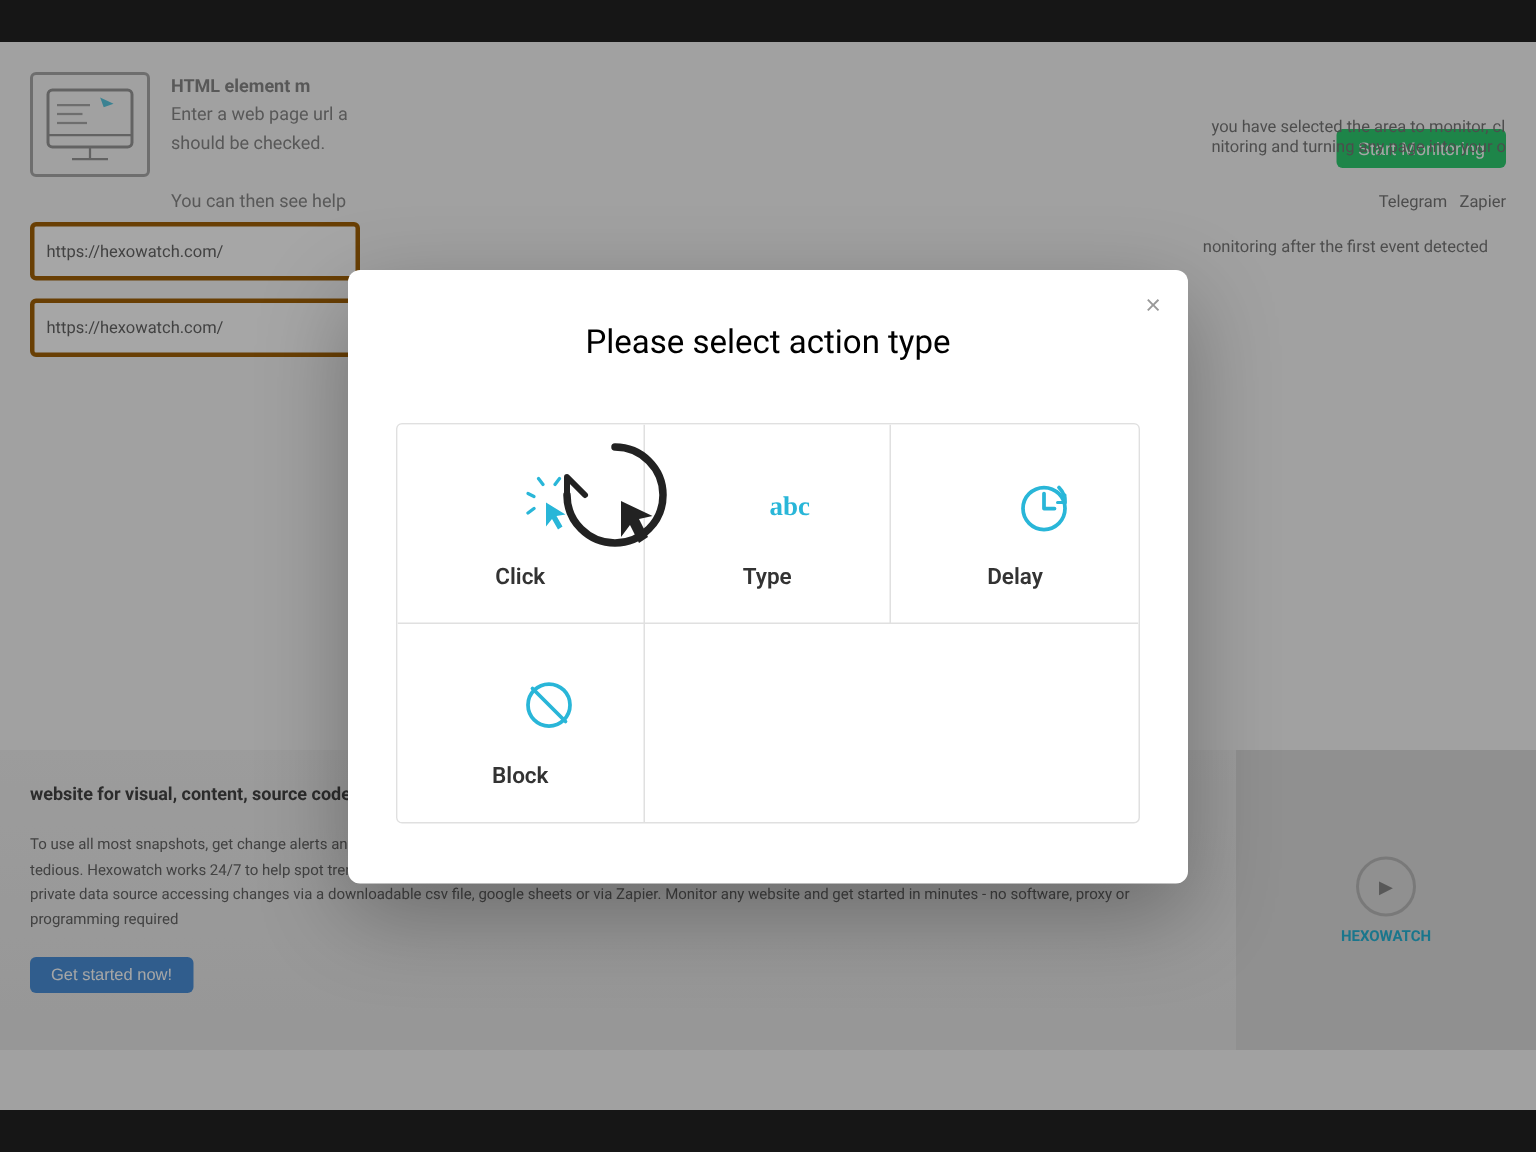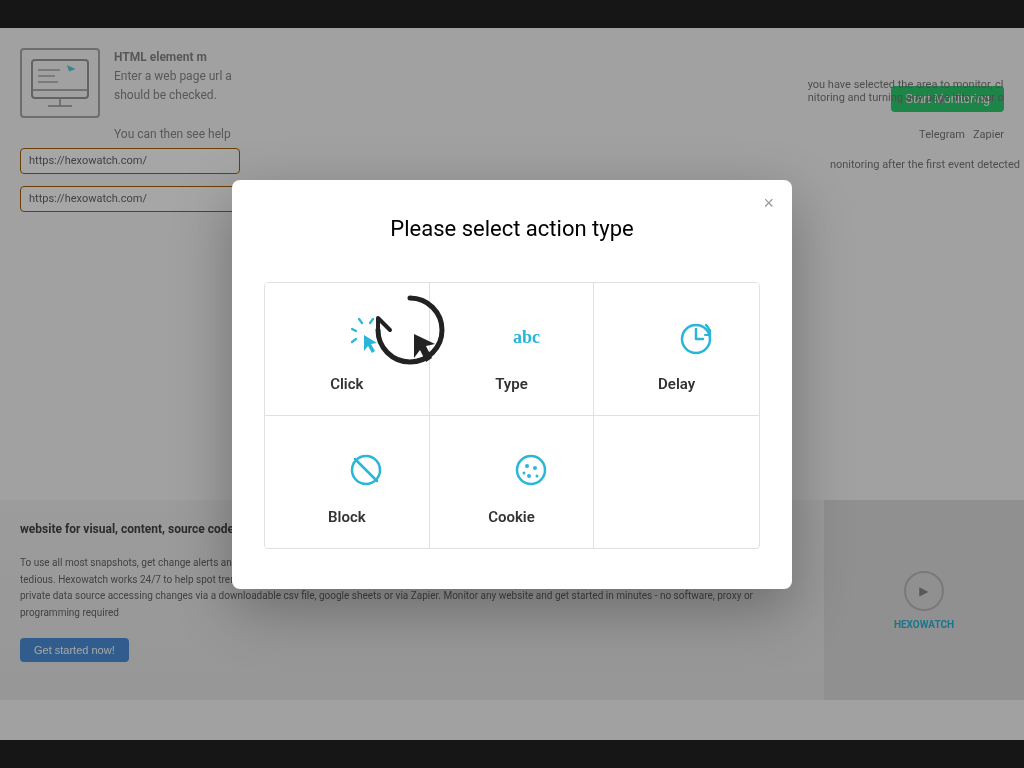--- a/index.html
+++ b/index.html
@@ -156,23 +156,23 @@
     }
 
     .bg-text-block {
       font-size: 12px;
       color: #888;
       line-height: 1.6;
     }
 
     .bg-url-bar {
       background: #fff;
-      border: 1px solid #a16207;
+      border: 3px solid #a16207;
       border-radius: 4px;
-      height: 26px;
+      height: 39px;
       width: 220px;
       margin-bottom: 6px;
       font-size: 11px;
       color: #666;
       padding: 0 8px;
       display: flex;
       align-items: center;
     }
 
     .bg-green-btn {
@@ -271,21 +271,21 @@
 
   <div style="position:absolute; top:50px; right:20px; font-size:11px; color:#777; max-width:220px;">
     <div>you have selected the area to monitor, cl</div>
     <div>nitoring and turning any page into your o</div>
   </div>
 
   <div style="position:absolute; top:100px; right:20px; font-size:11px; color:#777;">
     <span>Telegram</span> &nbsp; <span>Zapier</span>
   </div>
 
-  <div style="position:absolute; top:130px; right:4px; font-size:11px; color:#777;">nonitoring after the first event detected</div>
+  <div style="position:absolute; top:130px; right:32px; font-size:11px; color:#777;">nonitoring after the first event detected</div>
 
   <div class="bg-bottom-content">
     <div class="bg-text-left">
       <strong style="font-size:12px; color:#444;">website for visual, content, source code, technology, availability or price changes.</strong>
       <br><br>
       <span style="font-size:10px; color:#666;">To use all most snapshots, get change alerts and extract data from any website in minutes.
 
 Manually checking multiple websites every day is time consuming, repetitive and tedious.
 
 Hexowatch works 24/7 to help spot trends spy on your competitors quickly check your website, keep an archive of every change and turn any website into your own private data source accessing changes via a downloadable csv file, google sheets or via Zapier.
@@ -356,33 +356,20 @@
         <div class="action-icon">
           <svg class="icon-svg" viewBox="0 0 48 48" fill="none" xmlns="http://www.w3.org/2000/svg">
             <circle cx="24" cy="24" r="14" stroke="#29b6d8" stroke-width="2.5"></circle>
             <line x1="13" y1="13" x2="35" y2="35" stroke="#29b6d8" stroke-width="2.5" stroke-linecap="round"></line>
           </svg>
         </div>
         <span class="action-label">Block</span>
       </div>
 
 
-      <div class="action-tile">
-        <div class="action-icon">
-          <svg class="icon-svg" viewBox="0 0 48 48" fill="none" xmlns="http://www.w3.org/2000/svg">
-            <circle cx="24" cy="24" r="14" stroke="#29b6d8" stroke-width="2.5" fill="none"></circle>
-            <circle cx="20" cy="20" r="2" fill="#29b6d8"></circle>
-            <circle cx="28" cy="22" r="2" fill="#29b6d8"></circle>
-            <circle cx="22" cy="30" r="2" fill="#29b6d8"></circle>
-            <circle cx="30" cy="30" r="1.5" fill="#29b6d8"></circle>
-            <circle cx="17" cy="27" r="1.5" fill="#29b6d8"></circle>
-          </svg>
-        </div>
-        <span class="action-label">Cookie</span>
-      </div>
 
     </div>
   </div>
 </div>
 
 <div class="cursor-overlay">
   <svg width="80" height="80" viewBox="0 0 80 80">
 
     <path d="M40 8 A32 32 0 1 1 8 40" stroke="#222" stroke-width="5" stroke-linecap="round" fill="none"></path>
     <path d="M8 40 L8 28 L20 40" stroke="#222" stroke-width="4" stroke-linecap="round" stroke-linejoin="round" fill="none"></path>

